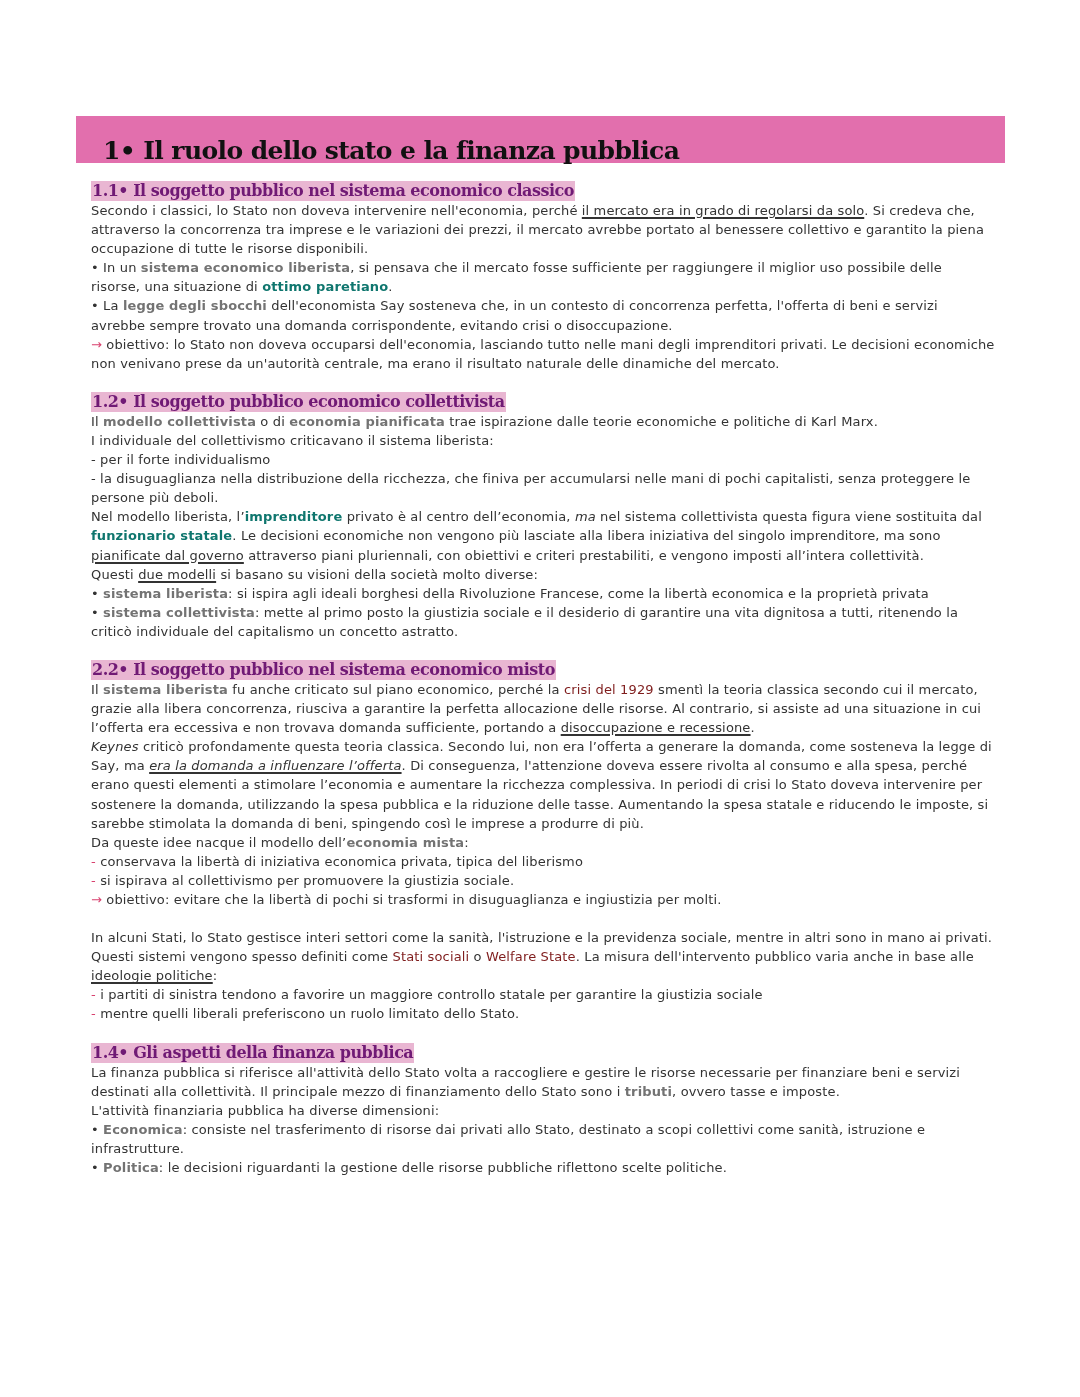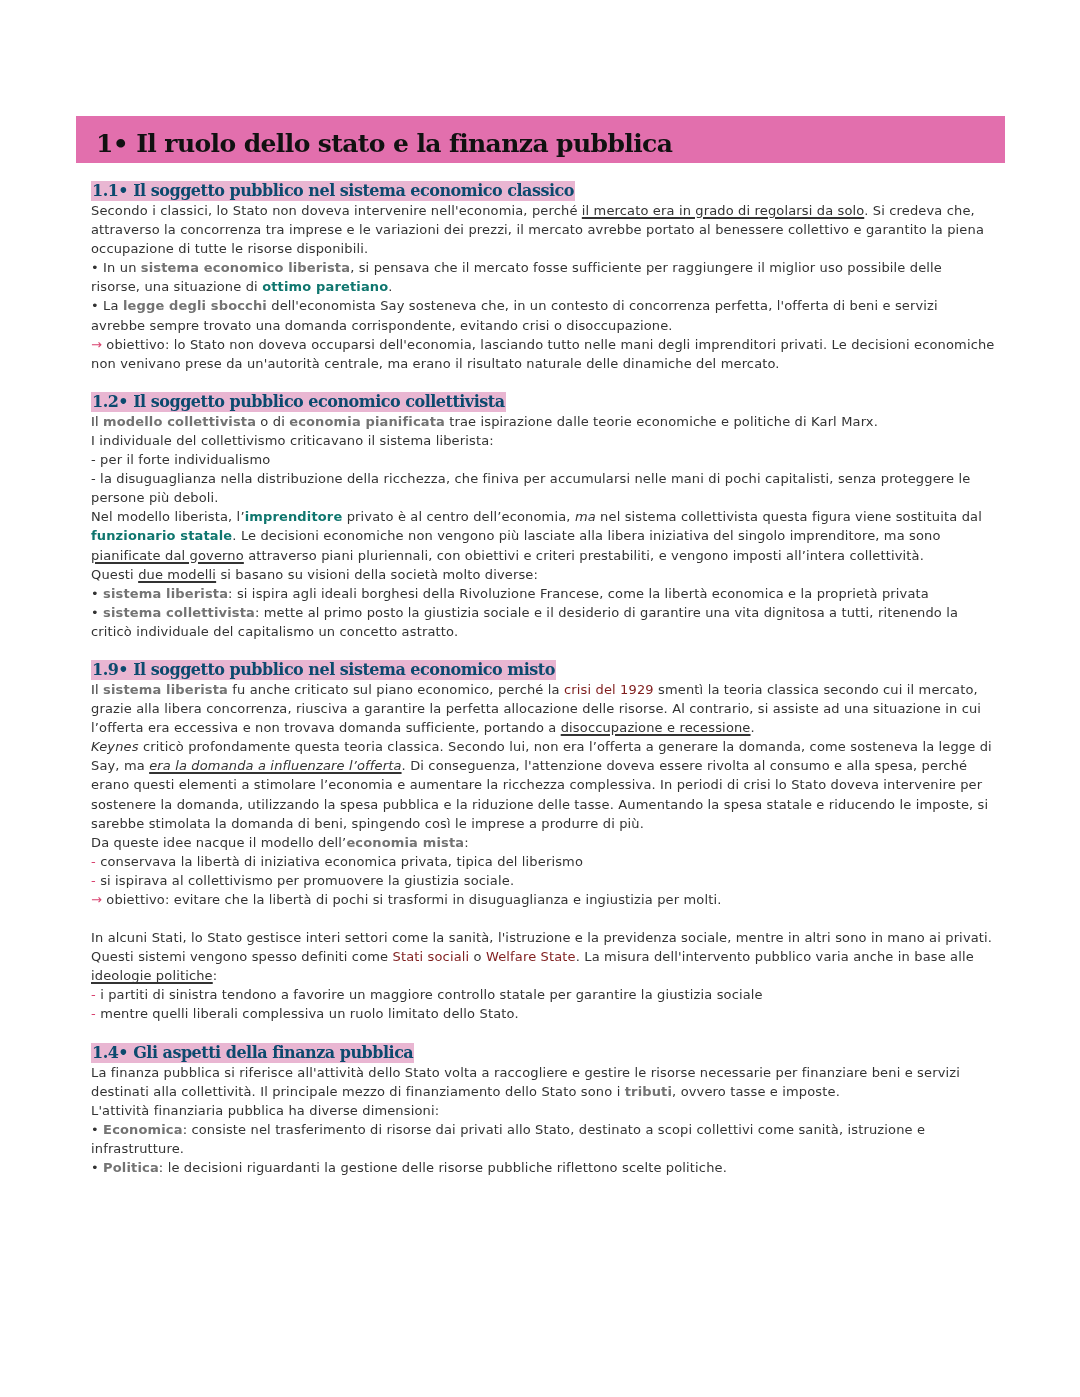--- a/index.html
+++ b/index.html
@@ -6,28 +6,28 @@
     body {
       width: 1080px; height: 1397px; position: relative; overflow: hidden;
       font-family: "DejaVu Sans", sans-serif; color: #2e2e2e;
     }
     .page { position: absolute; left: 76px; top: 116px; width: 929px; }
     .title-bar {
       background: #e26fad; height: 47px; box-sizing: border-box;
       padding: 6px 0 0 15px; margin-bottom: 18px;
     }
     .title-bar h1 {
-      margin: 5px; font-family: "DejaVu Serif", serif; font-weight: 900;
+      margin: 12px; font-family: "DejaVu Serif", serif; font-weight: 900;
       font-size: 25px; letter-spacing: -0.6px; color: #111; line-height: 34px;
     }
     .section { padding-left: 15px; padding-right: 10px; margin-bottom: 19px; }
     .section h2 {
       display: inline-block; margin: 0; background: #e9b6d2;
       font-family: "DejaVu Serif", serif; font-weight: 900; font-size: 16px;
-      letter-spacing: -0.5px; color: #0c4a6e; line-height: 20px; padding: 0 1px;
+      letter-spacing: -0.5px; color: #701a75; line-height: 20px; padding: 0 1px;
     }
     .para {
       font-family: "DejaVu Sans", sans-serif; font-size: 13px; line-height: 19.1px;
       margin: 0; color: #333; letter-spacing: 0.15px;
     }
     .b { font-weight: bold; color: #0f766e; }
     .pk { color: #7f1d1d; }
     .pkb { color: #737373; font-weight: bold; }
     .u { text-decoration: underline; text-decoration-thickness: 1.5px; text-underline-offset: 2px; }
     .i { font-style: italic; }
@@ -60,32 +60,32 @@
         <p class="para"><span>- per il forte individualismo</span></p>
         <p class="para"><span>- la disuguaglianza nella distribuzione della ricchezza, che finiva per accumularsi nelle mani di pochi capitalisti, senza proteggere le persone più deboli.</span></p>
         <p class="para"><span>Nel modello liberista, l’</span><span class="b">imprenditore</span><span> privato è al centro dell’economia, </span><span class="i">ma</span><span> nel sistema collettivista questa figura viene sostituita dal </span><span class="b">funzionario statale</span><span>. Le decisioni economiche non vengono più lasciate alla libera iniziativa del singolo imprenditore, ma sono </span><span class="u">pianificate dal governo</span><span> attraverso piani pluriennali, con obiettivi e criteri prestabiliti, e vengono imposti all’intera collettività.</span></p>
         <p class="para"><span>Questi </span><span class="u">due modelli</span><span> si basano su visioni della società molto diverse:</span></p>
         <p class="para"><span>• </span><span class="pkb">sistema liberista</span><span>: si ispira agli ideali borghesi della Rivoluzione Francese, come la libertà economica e la proprietà privata</span></p>
         <p class="para"><span>• </span><span class="pkb">sistema collettivista</span><span>: mette al primo posto la giustizia sociale e il desiderio di garantire una vita dignitosa a tutti, ritenendo la criticò individuale del capitalismo un concetto astratto.</span></p>
       </div>
   </div>
 
   <div class="section">
-    <h2>1.9• Il soggetto pubblico nel sistema economico misto</h2>
+    <h2>2.2• Il soggetto pubblico nel sistema economico misto</h2>
     <div class="body">
         <p class="para"><span>Il </span><span class="pkb">sistema liberista</span><span> fu anche criticato sul piano economico, perché la </span><span class="pk">crisi del 1929</span><span> smentì la teoria classica secondo cui il mercato, grazie alla libera concorrenza, riusciva a garantire la perfetta allocazione delle risorse. Al contrario, si assiste ad una situazione in cui l’offerta era eccessiva e non trovava domanda sufficiente, portando a </span><span class="u">disoccupazione e recessione</span><span>.</span></p>
         <p class="para"><span class="i">Keynes</span><span> criticò profondamente questa teoria classica. Secondo lui, non era l’offerta a generare la domanda, come sosteneva la legge di Say, ma </span><span class="u i">era la domanda a influenzare l’offerta</span><span>. Di conseguenza, l'attenzione doveva essere rivolta al consumo e alla spesa, perché erano questi elementi a stimolare l’economia e aumentare la ricchezza complessiva. In periodi di crisi lo Stato doveva intervenire per sostenere la domanda, utilizzando la spesa pubblica e la riduzione delle tasse. Aumentando la spesa statale e riducendo le imposte, si sarebbe stimolata la domanda di beni, spingendo così le imprese a produrre di più.</span></p>
         <p class="para"><span>Da queste idee nacque il modello dell’</span><span class="pkb">economia mista</span><span>:</span></p>
         <p class="para"><span class="mark">-</span><span> conservava la libertà di iniziativa economica privata, tipica del liberismo</span></p>
         <p class="para"><span class="mark">-</span><span> si ispirava al collettivismo per promuovere la giustizia sociale.</span></p>
         <p class="para"><span class="mark">→</span><span> obiettivo: evitare che la libertà di pochi si trasformi in disuguaglianza e ingiustizia per molti.</span></p>
         <div class="spacer"></div>
         <p class="para"><span>In alcuni Stati, lo Stato gestisce interi settori come la sanità, l'istruzione e la previdenza sociale, mentre in altri sono in mano ai privati. Questi sistemi vengono spesso definiti come </span><span class="pk">Stati sociali</span><span> o </span><span class="pk">Welfare State</span><span>. La misura dell'intervento pubblico varia anche in base alle </span><span class="u">ideologie politiche</span><span>:</span></p>
         <p class="para"><span class="mark">-</span><span> i partiti di sinistra tendono a favorire un maggiore controllo statale per garantire la giustizia sociale</span></p>
-        <p class="para"><span class="mark">-</span><span> mentre quelli liberali complessiva un ruolo limitato dello Stato.</span></p>
+        <p class="para"><span class="mark">-</span><span> mentre quelli liberali preferiscono un ruolo limitato dello Stato.</span></p>
       </div>
   </div>
 
   <div class="section">
     <h2>1.4• Gli aspetti della finanza pubblica</h2>
     <div class="body">
         <p class="para"><span>La finanza pubblica si riferisce all'attività dello Stato volta a raccogliere e gestire le risorse necessarie per finanziare beni e servizi destinati alla collettività. Il principale mezzo di finanziamento dello Stato sono i </span><span class="pkb">tributi</span><span>, ovvero tasse e imposte.</span></p>
         <p class="para"><span>L'attività finanziaria pubblica ha diverse dimensioni:</span></p>
         <p class="para"><span>• </span><span class="pkb">Economica</span><span>: consiste nel trasferimento di risorse dai privati allo Stato, destinato a scopi collettivi come sanità, istruzione e infrastrutture.</span></p>
         <p class="para"><span>• </span><span class="pkb">Politica</span><span>: le decisioni riguardanti la gestione delle risorse pubbliche riflettono scelte politiche.</span></p>

